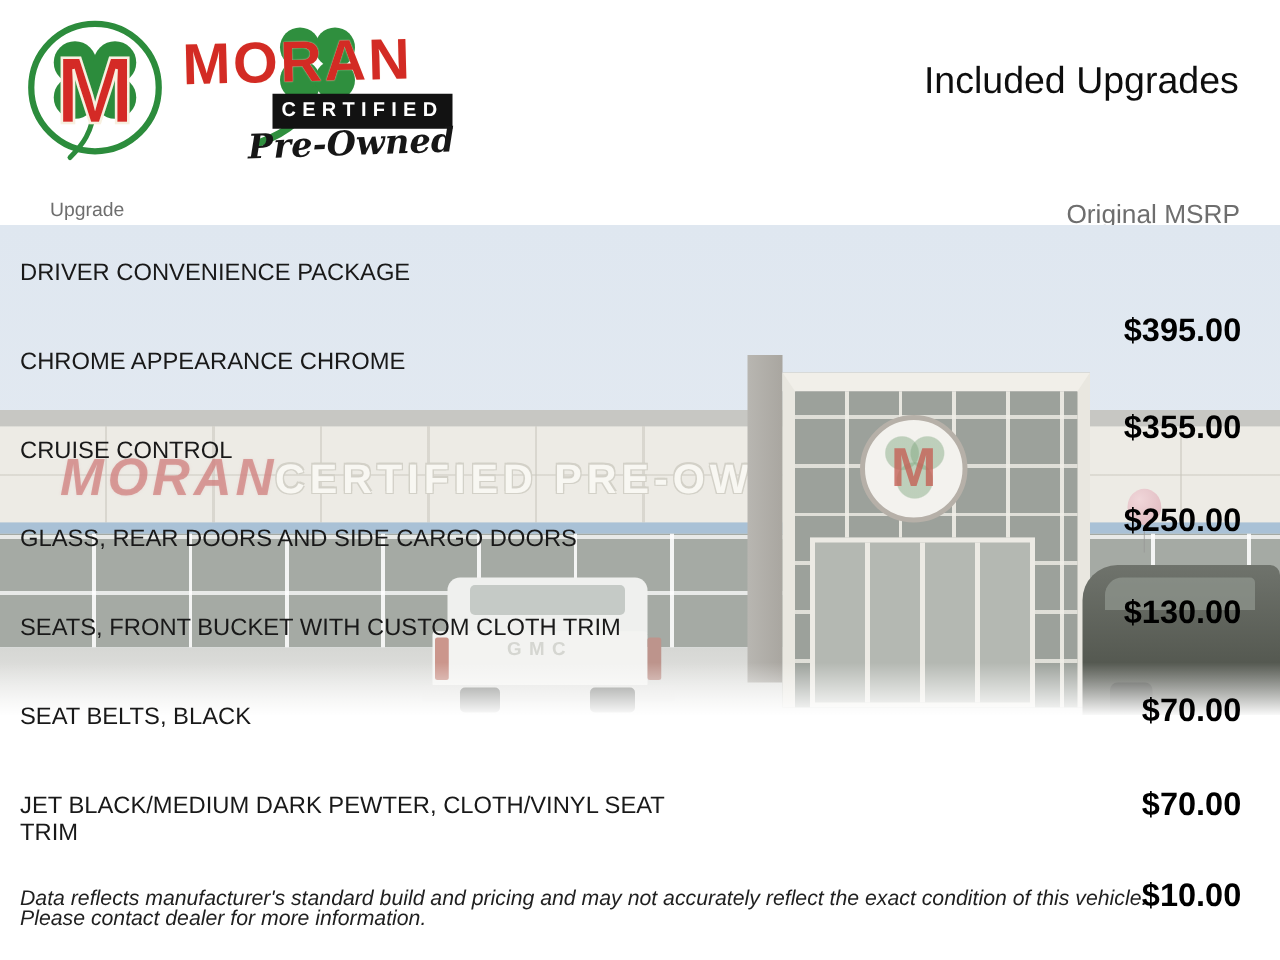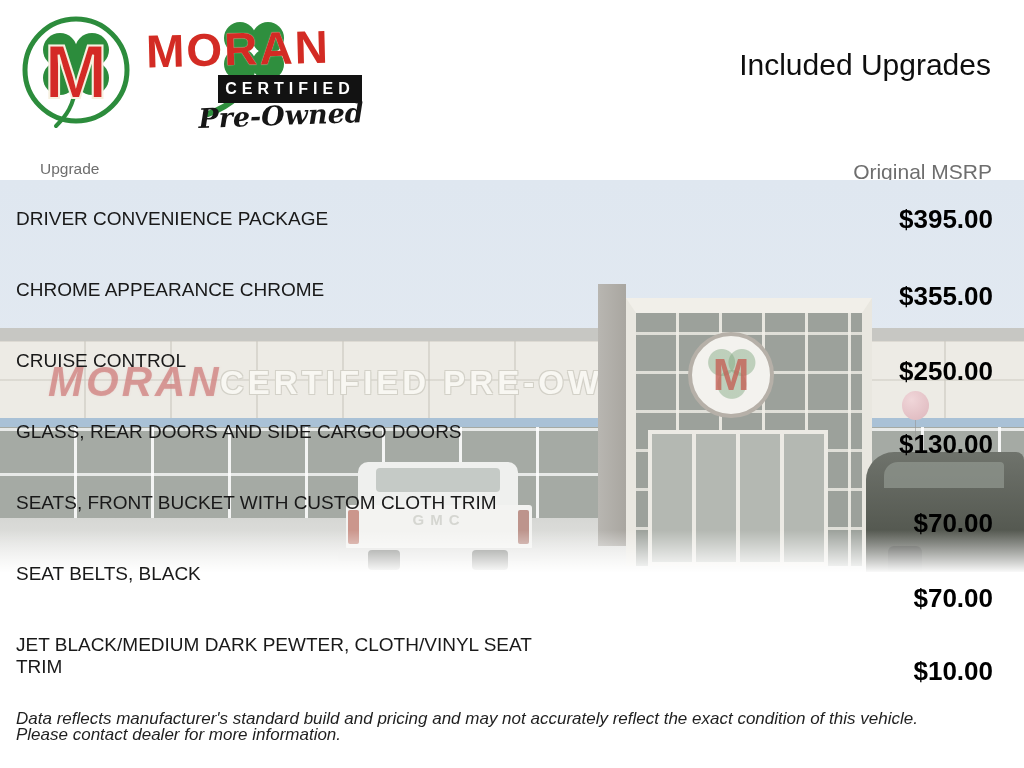--- a/index.html
+++ b/index.html
@@ -80,21 +80,21 @@
   .tower-sign { position:absolute; left:736px; top:254px; width:44px; height:12px; background:#f2f1ed; }
   .balloon { position:absolute; left:902px; top:211px; width:27px; height:29px; border-radius:50%;
              background:radial-gradient(circle at 35% 30%, #f0d6d9, #ddb6bc); }
   .balloon-string { position:absolute; left:915px; top:240px; width:1px; height:22px; background:rgba(150,150,150,.6); }
 
   
   .truck-cab { position:absolute; left:358px; top:282px; width:160px; height:46px;
                background:#eff0ee; border-radius:10px 10px 2px 2px; }
   .truck-rear-window { position:absolute; left:376px; top:288px; width:124px; height:24px;
                background:#c5cac6; border-radius:4px; }
-  .truck-bed { position:absolute; left:346px; top:325px; width:186px; height:45px;
+  .truck-bed { position:absolute; left:346px; top:325px; width:172px; height:45px;
                background:#f3f3f1; border-radius:3px; display:flex; justify-content:center; }
   .truck-badge { font-size:15px; font-weight:bold; letter-spacing:6px; color:#d5d6d1; margin-top:6px; }
   .truck-bumper { position:absolute; left:338px; top:368px; width:202px; height:13px; background:#e2e2e0; border-radius:2px; }
   .truck-taillight-left  { position:absolute; left:348px; top:330px; width:11px; height:34px; background:#cb968c; border-radius:2px; }
   .truck-taillight-right { position:absolute; left:518px; top:330px; width:11px; height:34px; background:#bd948c; border-radius:2px; }
   .truck-wheel-left  { position:absolute; left:368px; top:370px; width:32px; height:20px; background:#7e807d; border-radius:4px; }
   .truck-wheel-right { position:absolute; left:472px; top:370px; width:36px; height:20px; background:#7e807d; border-radius:4px; }
 
   
   .suv { position:absolute; left:866px; top:272px; width:158px; height:120px;
@@ -102,21 +102,21 @@
   .suv-window { position:absolute; left:884px; top:282px; width:120px; height:26px;
          background:#8f958d; border-radius:14px 4px 0 0; opacity:.75; }
   .suv-wheel { position:absolute; left:888px; top:366px; width:34px; height:26px; background:#3a3d38; border-radius:6px 6px 0 0; }
   .photo-fade { position:absolute; left:0; bottom:0; width:1024px; height:42px;
                 background:linear-gradient(rgba(255,255,255,0), rgba(255,255,255,.97)); }
 
   
   .row-name { position:absolute; left:16px; width:590px; font-size:19px; line-height:21.5px;
               color:#191919; z-index:5; }
   .row-price { position:absolute; right:31px; font-size:26px; line-height:30px; font-weight:bold;
-               color:#000000; z-index:5; }
+               color:#000000; z-index:5;margin-top:45px; }
 
   
   .disclaimer { position:absolute; left:16px; top:711px; width:950px; font-size:17px;
                 line-height:16px; font-style:italic; color:#1f1f1f; }
 </style>
 </head>
 <body>
 
 <div class="page">
 

